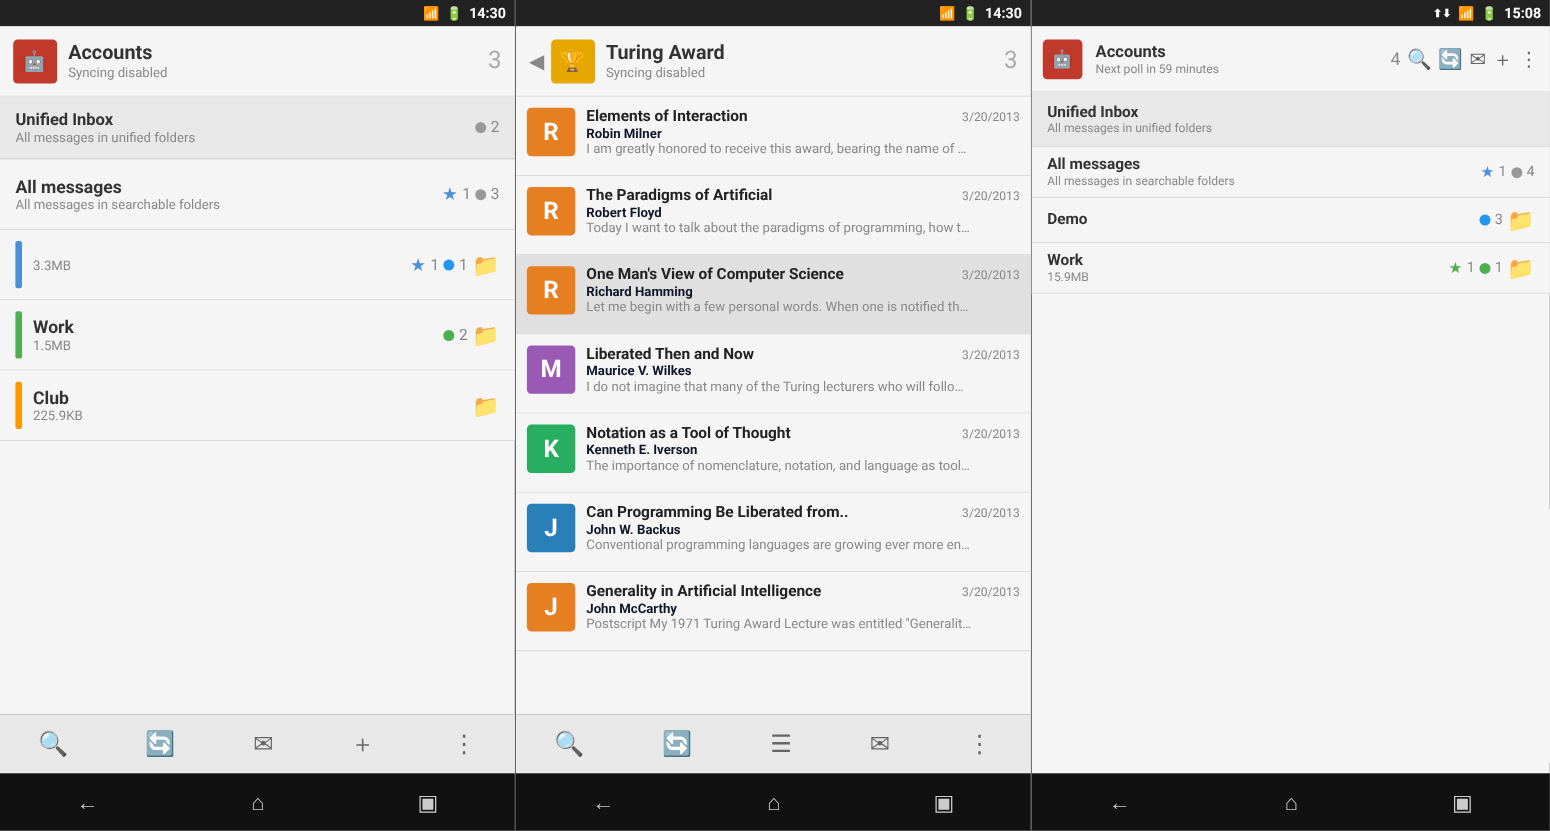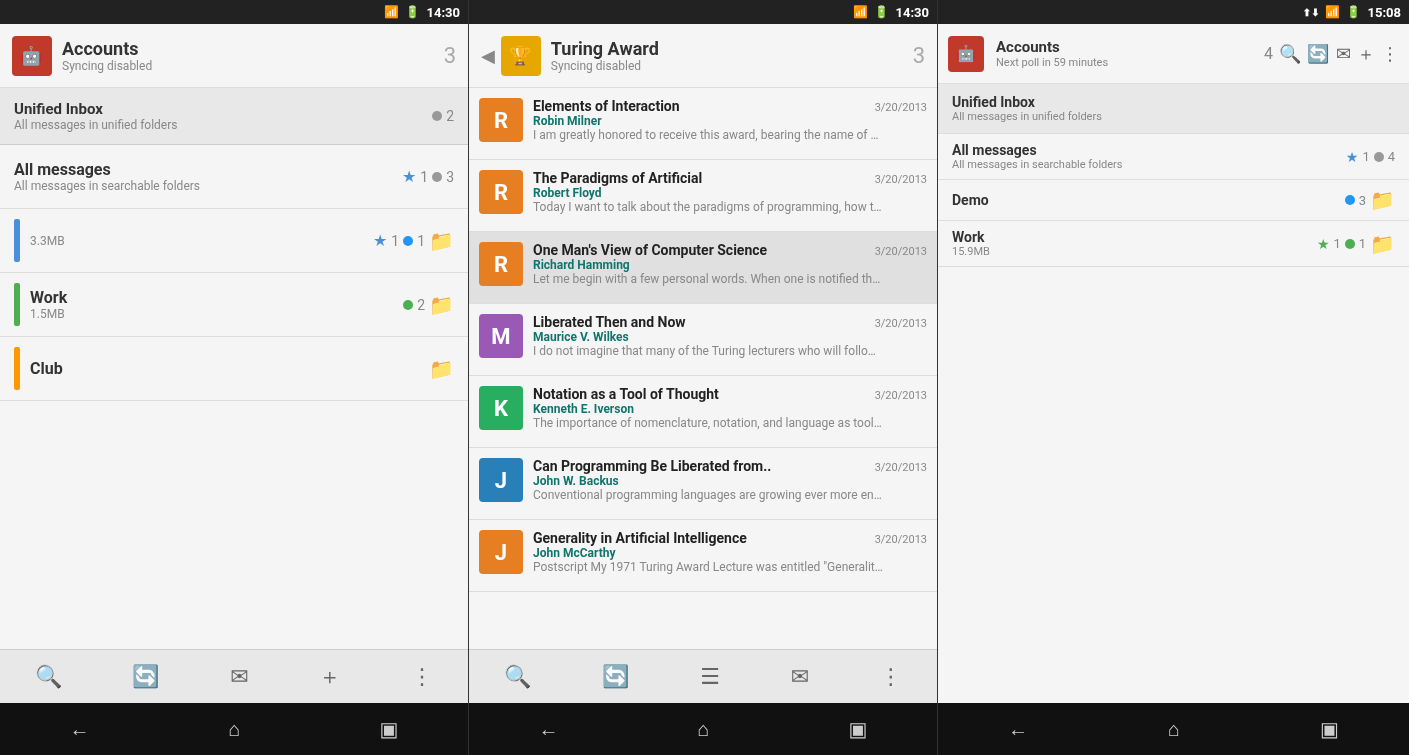--- a/index.html
+++ b/index.html
@@ -193,21 +193,21 @@
       font-size: 22px;
       font-weight: bold;
       color: #fff;
       flex-shrink: 0;
       margin-right: 10px;
     }
     .email-content { flex: 1; min-width: 0; }
     .email-top { display: flex; justify-content: space-between; align-items: baseline; }
     .email-subject { font-size: 14px; font-weight: bold; color: #222; }
     .email-date { font-size: 11px; color: #888; white-space: nowrap; margin-left: 6px; }
-    .email-sender { font-size: 12px; font-weight: bold; color: #0f766e; }
+    .email-sender { font-size: 12px; font-weight: bold; color: #0f172a; }
     .email-preview { font-size: 12px; color: #888; overflow: hidden; white-space: nowrap; text-overflow: ellipsis; max-width: 350px; }
 
     
     .right-header {
       background: #f5f5f5;
       padding: 8px 10px;
       display: flex;
       align-items: center;
       border-bottom: 1px solid #ddd;
       min-height: 60px;
@@ -319,20 +319,21 @@
       <span class="dot-green"></span>
       <span class="badge-num">2</span>
       <span class="folder-icon">📁</span>
     </div>
   </div>
 
   <div class="list-row">
     <div class="row-left-accent" style="background:#ff9800;"></div>
     <div class="row-content">
       <div class="row-title">Club</div>
+      <div class="row-sub">225.9KB</div>
     </div>
     <div class="row-right">
       <span class="folder-icon">📁</span>
     </div>
   </div>
 
   <div class="bottom-bar" style="margin-top:auto;">
     <span class="bottom-btn">🔍</span>
     <span class="bottom-btn">🔄</span>
     <span class="bottom-btn">✉</span>

